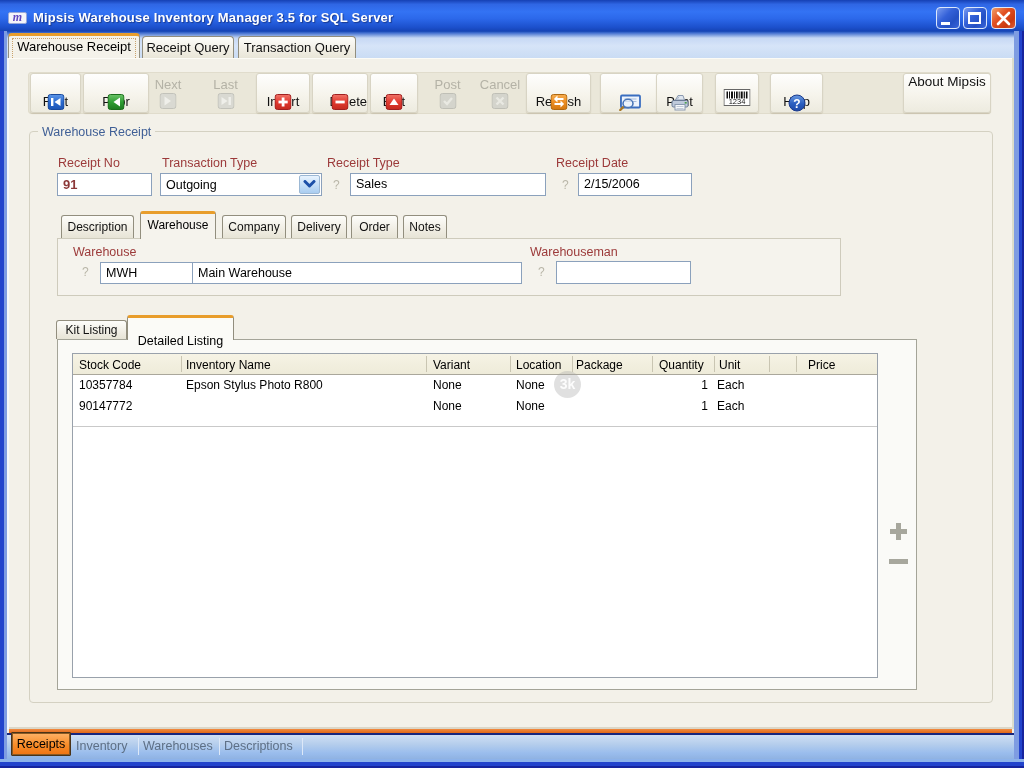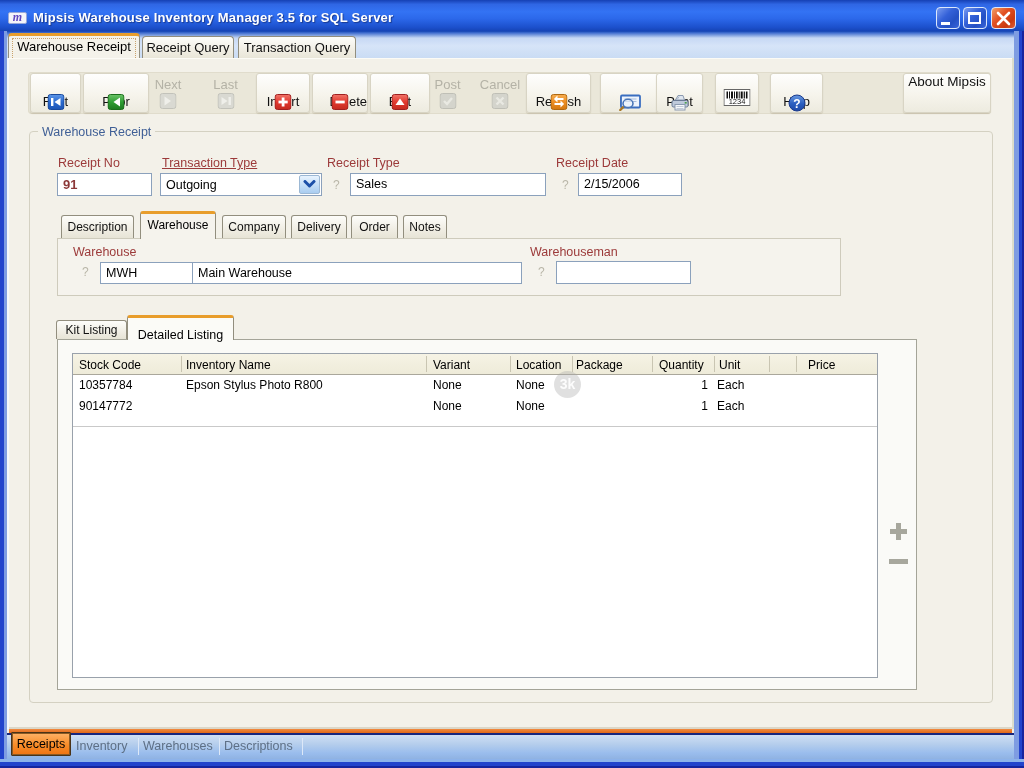--- a/index.html
+++ b/index.html
@@ -134,21 +134,21 @@
         <rect x="0.5" y="0.5" width="16" height="15" rx="2.5" fill="url(#gb4)" stroke="#a02020"></rect>
         <rect x="4" y="6.6" width="9.2" height="2.8" fill="#fff"></rect>
         <defs>
           <linearGradient id="gb4" x1="0" y1="0" x2="0" y2="1">
             <stop offset="0" stop-color="#f07468"></stop>
             <stop offset=".5" stop-color="#e23a30"></stop>
             <stop offset="1" stop-color="#c42a20"></stop>
           </linearGradient>
         </defs>
       </svg></span></div>
-<div class="ab tbtn" style="left:370px;width:60px;">Edit<span class="icw"><svg width="17" height="16" viewBox="0 0 17 16">
+<div class="ab tbtn" style="left:370px;width:48px;">Edit<span class="icw"><svg width="17" height="16" viewBox="0 0 17 16">
         <rect x="0.5" y="0.5" width="16" height="15" rx="2.5" fill="url(#gb5)" stroke="#a02020"></rect>
         <path d="M8.5 4.5 L13 11 L4 11 Z" fill="#fff"></path>
         <defs>
           <linearGradient id="gb5" x1="0" y1="0" x2="0" y2="1">
             <stop offset="0" stop-color="#f07468"></stop>
             <stop offset=".5" stop-color="#e23a30"></stop>
             <stop offset="1" stop-color="#c42a20"></stop>
           </linearGradient>
         </defs>
       </svg></span></div>
@@ -211,54 +211,54 @@
             <stop offset="1" stop-color="#1e4aa8"></stop>
           </linearGradient>
         </defs>
       </svg></span></div>
 <div class="ab tbtn" style="left:903px;width:88px;padding-top:0;font-size:13.5px;">About Mipsis</div>
 
 <div id="gbox" class="ab"></div>
 <div id="gcap" class="ab">Warehouse Receipt</div>
 
 <div class="ab lbl" style="left:58px;top:156px;">Receipt No</div>
-<div class="ab lbl" style="left:162px;top:156px;text-decoration:underline;">Transaction Type</div>
+<div class="ab lbl" style="left:162px;top:156px;">Transaction Type</div>
 <div class="ab lbl" style="left:327px;top:156px;">Receipt Type</div>
 <div class="ab lbl" style="left:556px;top:156px;">Receipt Date</div>
 <div class="ab inp" style="left:57px;top:173px;width:95px;height:23px;font-weight:bold;color:#8c3838;font-size:13px;">91</div>
 <div class="ab inp" style="left:160px;top:173px;width:162px;height:23px;padding-top:4px;">Outgoing
   <span style="position:absolute;right:1px;top:1px;width:21px;height:19px;background:linear-gradient(180deg,#e8f3fe,#c0dcf6 60%,#aacdf0);border:1px solid #9cb8d4;border-radius:2px;">
   <svg style="position:absolute;left:3px;top:4px;" width="13" height="10" viewBox="0 0 13 10">
         <path d="M2 1.5 L6.5 6 L11 1.5" stroke="#1c50a8" stroke-width="3" fill="none" stroke-linecap="round" stroke-linejoin="round"></path>
       </svg>
     </span>
 </div>
 <div class="ab q" style="left:333px;top:178px;">?</div>
 <div class="ab inp" style="left:350px;top:173px;width:196px;height:23px;">Sales</div>
 <div class="ab q" style="left:562px;top:178px;">?</div>
-<div class="ab inp" style="left:578px;top:173px;width:104px;height:23px;">2/15/2006</div>
+<div class="ab inp" style="left:578px;top:173px;width:114px;height:23px;">2/15/2006</div>
 
 <div class="ab itab" style="left:61px;top:215px;width:73px;">Description</div>
 <div class="ab itab" style="left:222px;top:215px;width:64px;">Company</div>
 <div class="ab itab" style="left:291px;top:215px;width:56px;">Delivery</div>
 <div class="ab itab" style="left:351px;top:215px;width:47px;">Order</div>
 <div class="ab itab" style="left:403px;top:215px;width:44px;">Notes</div>
 <div id="wpanel" class="ab"></div>
 <div class="ab iact" style="left:140px;top:211px;width:76px;height:28px;background:#f5f3ed;z-index:3;">Warehouse</div>
 <div class="ab lbl" style="left:73px;top:245px;">Warehouse</div>
 <div class="ab q" style="left:82px;top:265px;">?</div>
 <div class="ab inp" style="left:100px;top:262px;width:93px;height:22px;">MWH</div>
 <div class="ab inp" style="left:192px;top:262px;width:330px;height:22px;">Main Warehouse</div>
 <div class="ab lbl" style="left:530px;top:245px;">Warehouseman</div>
 <div class="ab q" style="left:538px;top:265px;">?</div>
 <div class="ab inp" style="left:556px;top:261px;width:135px;height:23px;"></div>
 
 <div class="ab itab" style="left:56px;top:320px;width:71px;height:19px;padding-top:2px;">Kit Listing</div>
 <div id="bigpanel" class="ab"></div>
-<div class="ab iact" style="left:127px;top:315px;width:107px;height:25px;background:#fbfbf7;z-index:3;padding-top:10px;font-size:12.5px;">Detailed Listing</div>
+<div class="ab iact" style="left:127px;top:315px;width:107px;height:25px;background:#fbfbf7;z-index:3;padding-top:16px;font-size:12.5px;">Detailed Listing</div>
 
 <div id="grid" class="ab">
   <div id="ghead" class="ab" style="left:0;top:0;">
     <span class="gh" style="left:6px;">Stock Code</span>
     <span class="gh" style="left:113px;">Inventory Name</span>
     <span class="gh" style="left:360px;">Variant</span>
     <span class="gh" style="left:443px;text-align:right;">Location</span>
     <span class="gh" style="left:503px;">Package</span>
     <span class="gh" style="left:586px;">Quantity</span>
     <span class="gh" style="left:646px;">Unit</span>

